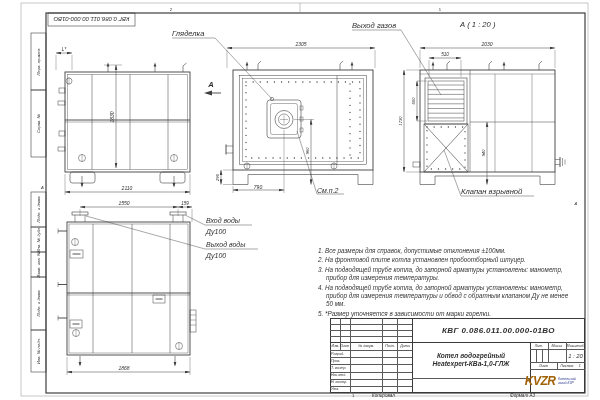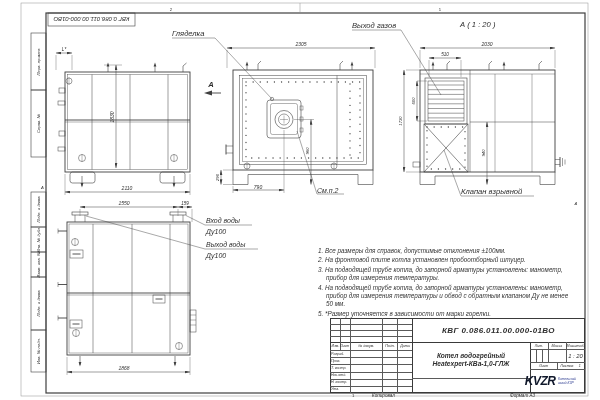--- a/index.html
+++ b/index.html
@@ -415,19 +415,19 @@
       <span class="s6">Лист</span>
     </div>
   <div class="cell" style="left:227px;top:44px;width:20px;height:7px">
       <span class="s6">Листов</span>
     </div>
   <div class="cell" style="left:245px;top:44px;width:10px;height:7px">
       <span class="s6">1</span>
     </div>
 
   <div class="cell" style="left:201px;top:51px;width:53px;height:23px;gap:2px">
-    <span class="logo" style="color: #0f172a;">KVZR</span>
+    <span class="logo" style="color: #a16207;">KVZR</span>
     <span class="company" style="color: rgb(43, 58, 143);">
       <span style="display:block">Котельный</span>
       <span style="display:block">завод КЗР</span>
     </span>
   </div>
 </div>
 
 </body></html>

